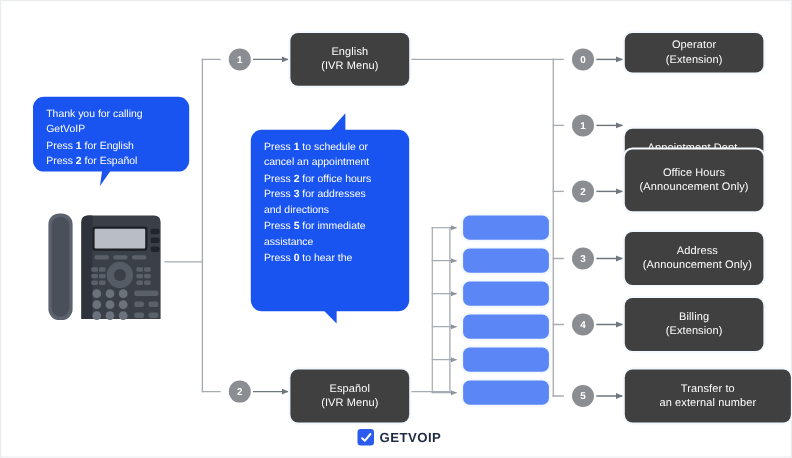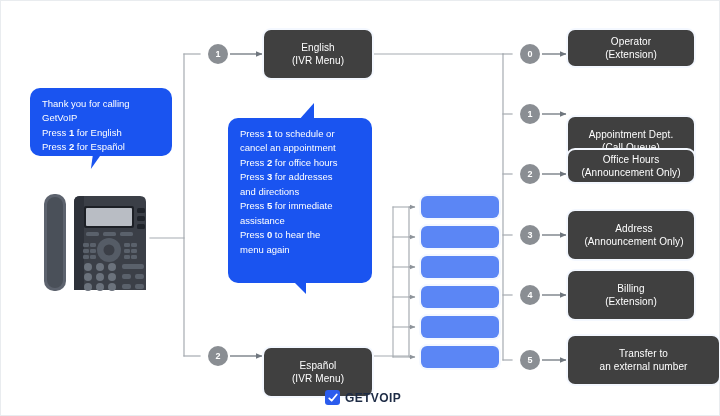--- a/index.html
+++ b/index.html
@@ -257,38 +257,37 @@
 
   <div class="num" style="left:208px;top:44px;">1</div>
   <div class="box" style="left:264px;top:30px;width:108px;height:48px;">
     <div>
       <span>English</span>
       <span>(IVR Menu)</span>
     </div>
   </div>
 
   <div class="num" style="left:208px;top:346px;">2</div>
-  <div class="box" style="left:264px;top:348px;width:108px;height:48px;">
+  <div class="box" style="left:264px;top:336px;width:108px;height:48px;">
     <div>
       <span>Español</span>
       <span>(IVR Menu)</span>
     </div>
   </div>
 
   <div id="menububble-tail-top"></div>
   <div class="bubble" id="menububble">
     <span class="ln"><span>Press </span><b>1</b><span> to schedule or</span></span>
     <span class="ln"><span>cancel an appointment</span></span>
     <span class="ln"><span>Press </span><b>2</b><span> for office hours</span></span>
     <span class="ln"><span>Press </span><b>3</b><span> for addresses</span></span>
     <span class="ln"><span>and directions</span></span>
     <span class="ln"><span>Press </span><b>5</b><span> for immediate</span></span>
     <span class="ln"><span>assistance</span></span>
     <span class="ln"><span>Press </span><b>0</b><span> to hear the</span></span>
-    <span class="ln"><span>menu again</span></span>
   </div>
   <div id="menububble-tail-bottom"></div>
 
   <div class="slot" style="top:196px;"></div>
   <div class="slot" style="top:226px;"></div>
   <div class="slot" style="top:256px;"></div>
   <div class="slot" style="top:286px;"></div>
   <div class="slot" style="top:316px;"></div>
   <div class="slot" style="top:346px;"></div>
 
@@ -302,21 +301,21 @@
 
   <div class="num" style="left:520px;top:104px;">1</div>
   <div class="box" style="left:568px;top:90px;width:126px;height:48px;margin-top:27px;">
     <div>
       <span>Appointment Dept.</span>
       <span>(Call Queue)</span>
     </div>
   </div>
 
   <div class="num" style="left:520px;top:164px;">2</div>
-  <div class="box" style="left:568px;top:150px;width:126px;height:32px;justify-content:center;">
+  <div class="box" style="left:568px;top:136px;width:126px;height:56px;justify-content:center;">
     <div>
       <span>Office Hours</span>
       <span>(Announcement Only)</span>
     </div>
   </div>
 
   <div class="num" style="left:520px;top:225px;">3</div>
   <div class="box" style="left:568px;top:211px;width:126px;height:48px;padding-left:12px;">
     <div>
       <span>Address</span>

